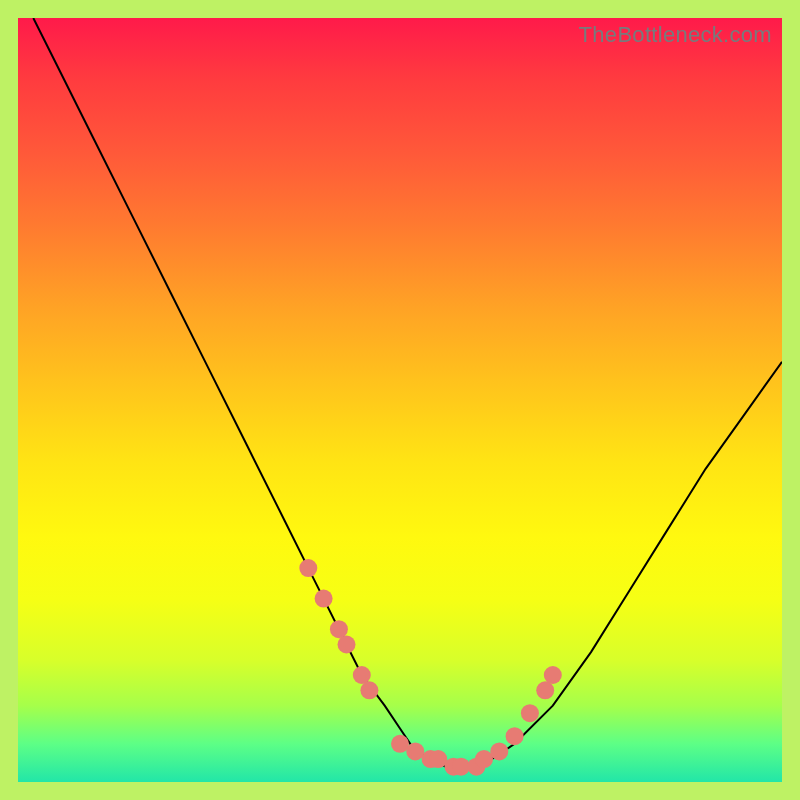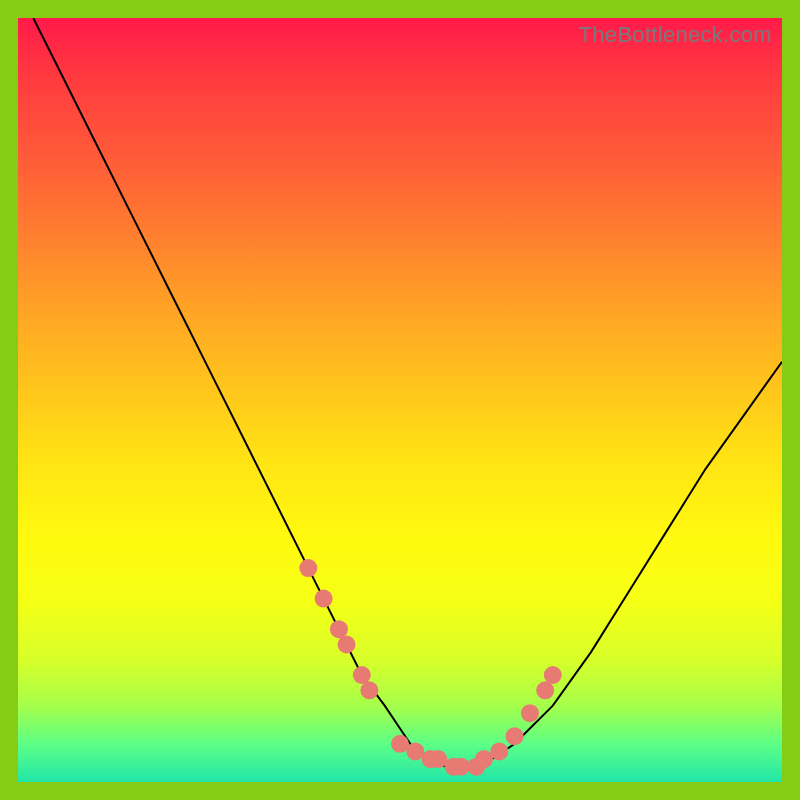--- a/index.html
+++ b/index.html
@@ -2,21 +2,21 @@
 <html><head>
 <meta charset="utf-8">
 <style>
   * { margin: 0; padding: 0; box-sizing: border-box; }
   html, body { width: 800px; height: 800px; overflow: hidden; }
   body { background: #000; font-family: Arial, sans-serif; }
   .frame {
     position: relative;
     width: 800px;
     height: 800px;
-    background: #84cc16;
+    background: #bef264;
   }
   .plot {
     position: absolute;
     left: 18px;
     top: 18px;
     width: 764px;
     height: 764px;
     background: linear-gradient(to bottom,
       #ff1a4a 0%,
       #ff3b3f 8%,

